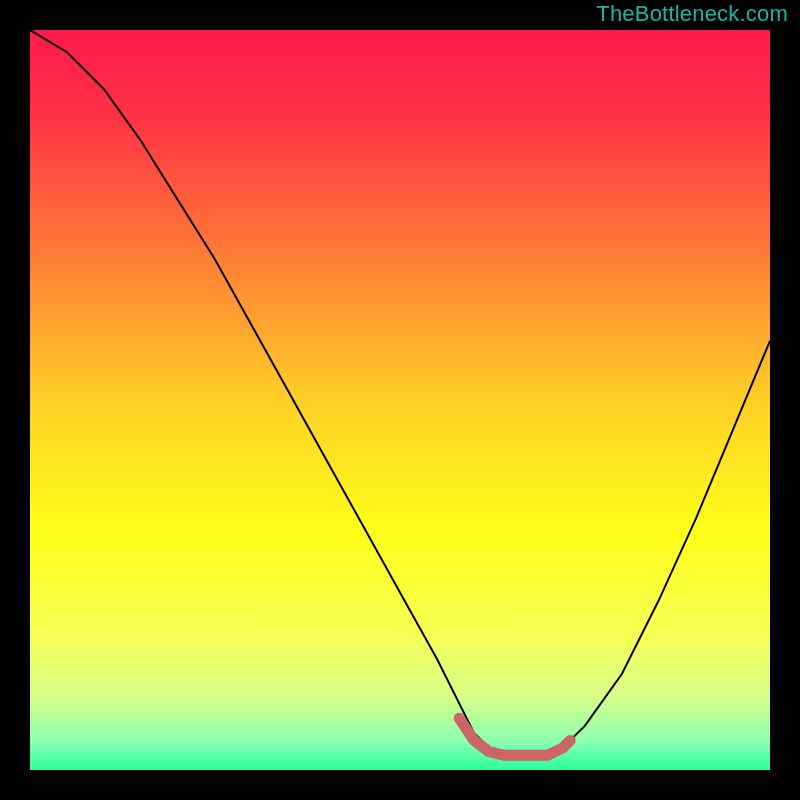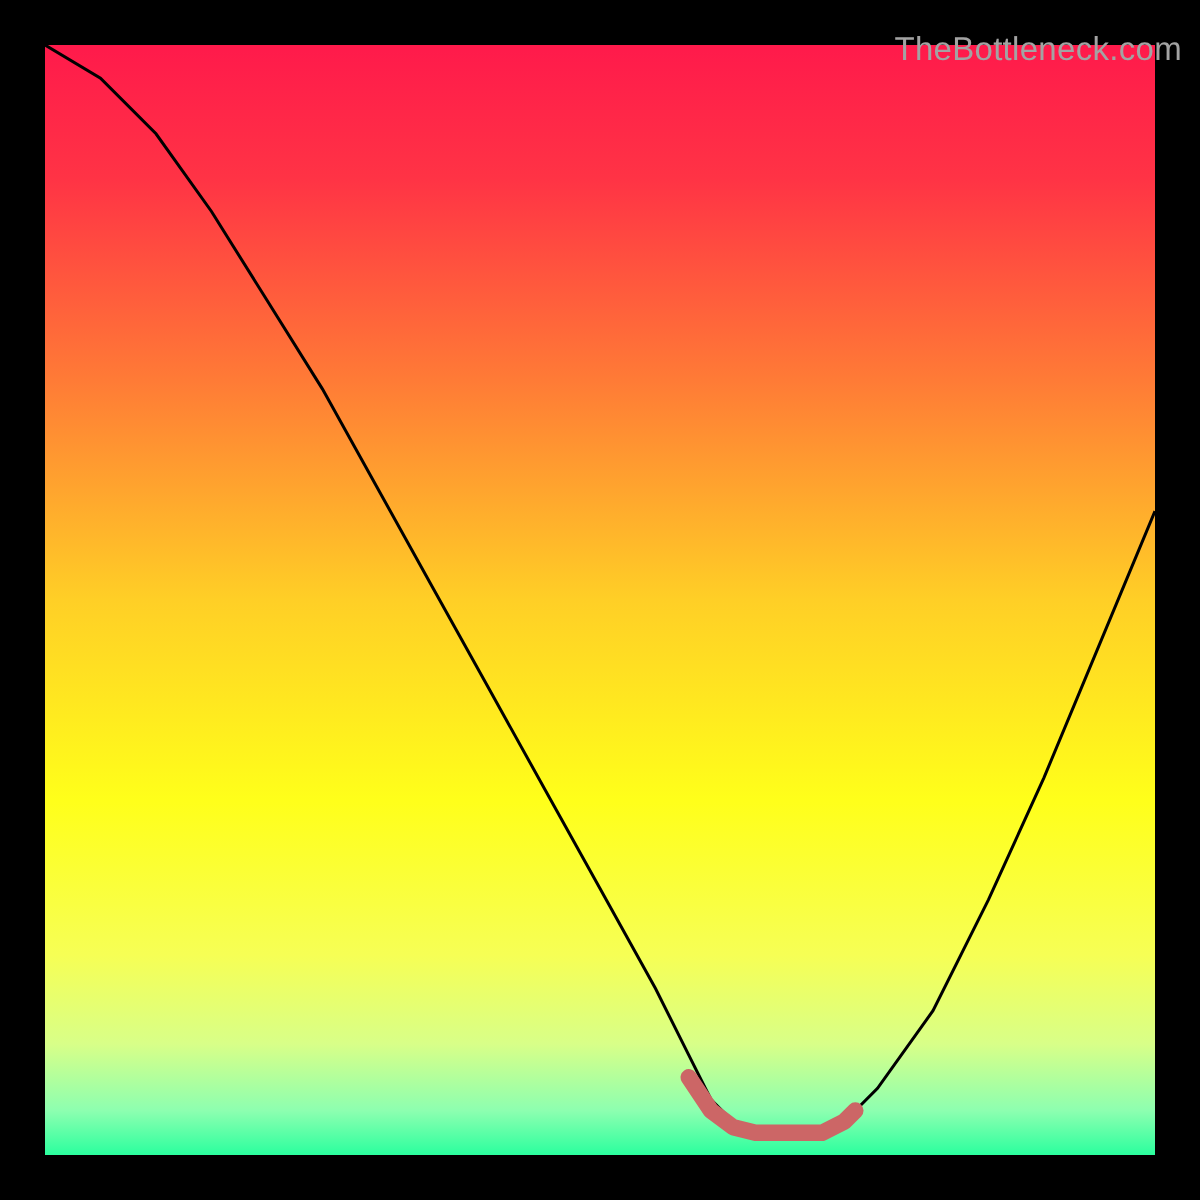--- a/index.html
+++ b/index.html
@@ -18,25 +18,25 @@
   }
   .plot-area {
     position: absolute;
     left: 30px;
     top: 30px;
     width: 740px;
     height: 740px;
   }
   .watermark {
     position: absolute;
-    top: 20px;
+    top: 1px;
     right: 12px;
     font-family: Arial, Helvetica, sans-serif;
     font-size: 22px;
-    color: #a3a3a3;
+    color: #14b8a6;
     font-weight: 500;
     letter-spacing: 0.2px;
   }
   svg {
     display: block;
   }
 </style>
 </head>
 <body>
 

